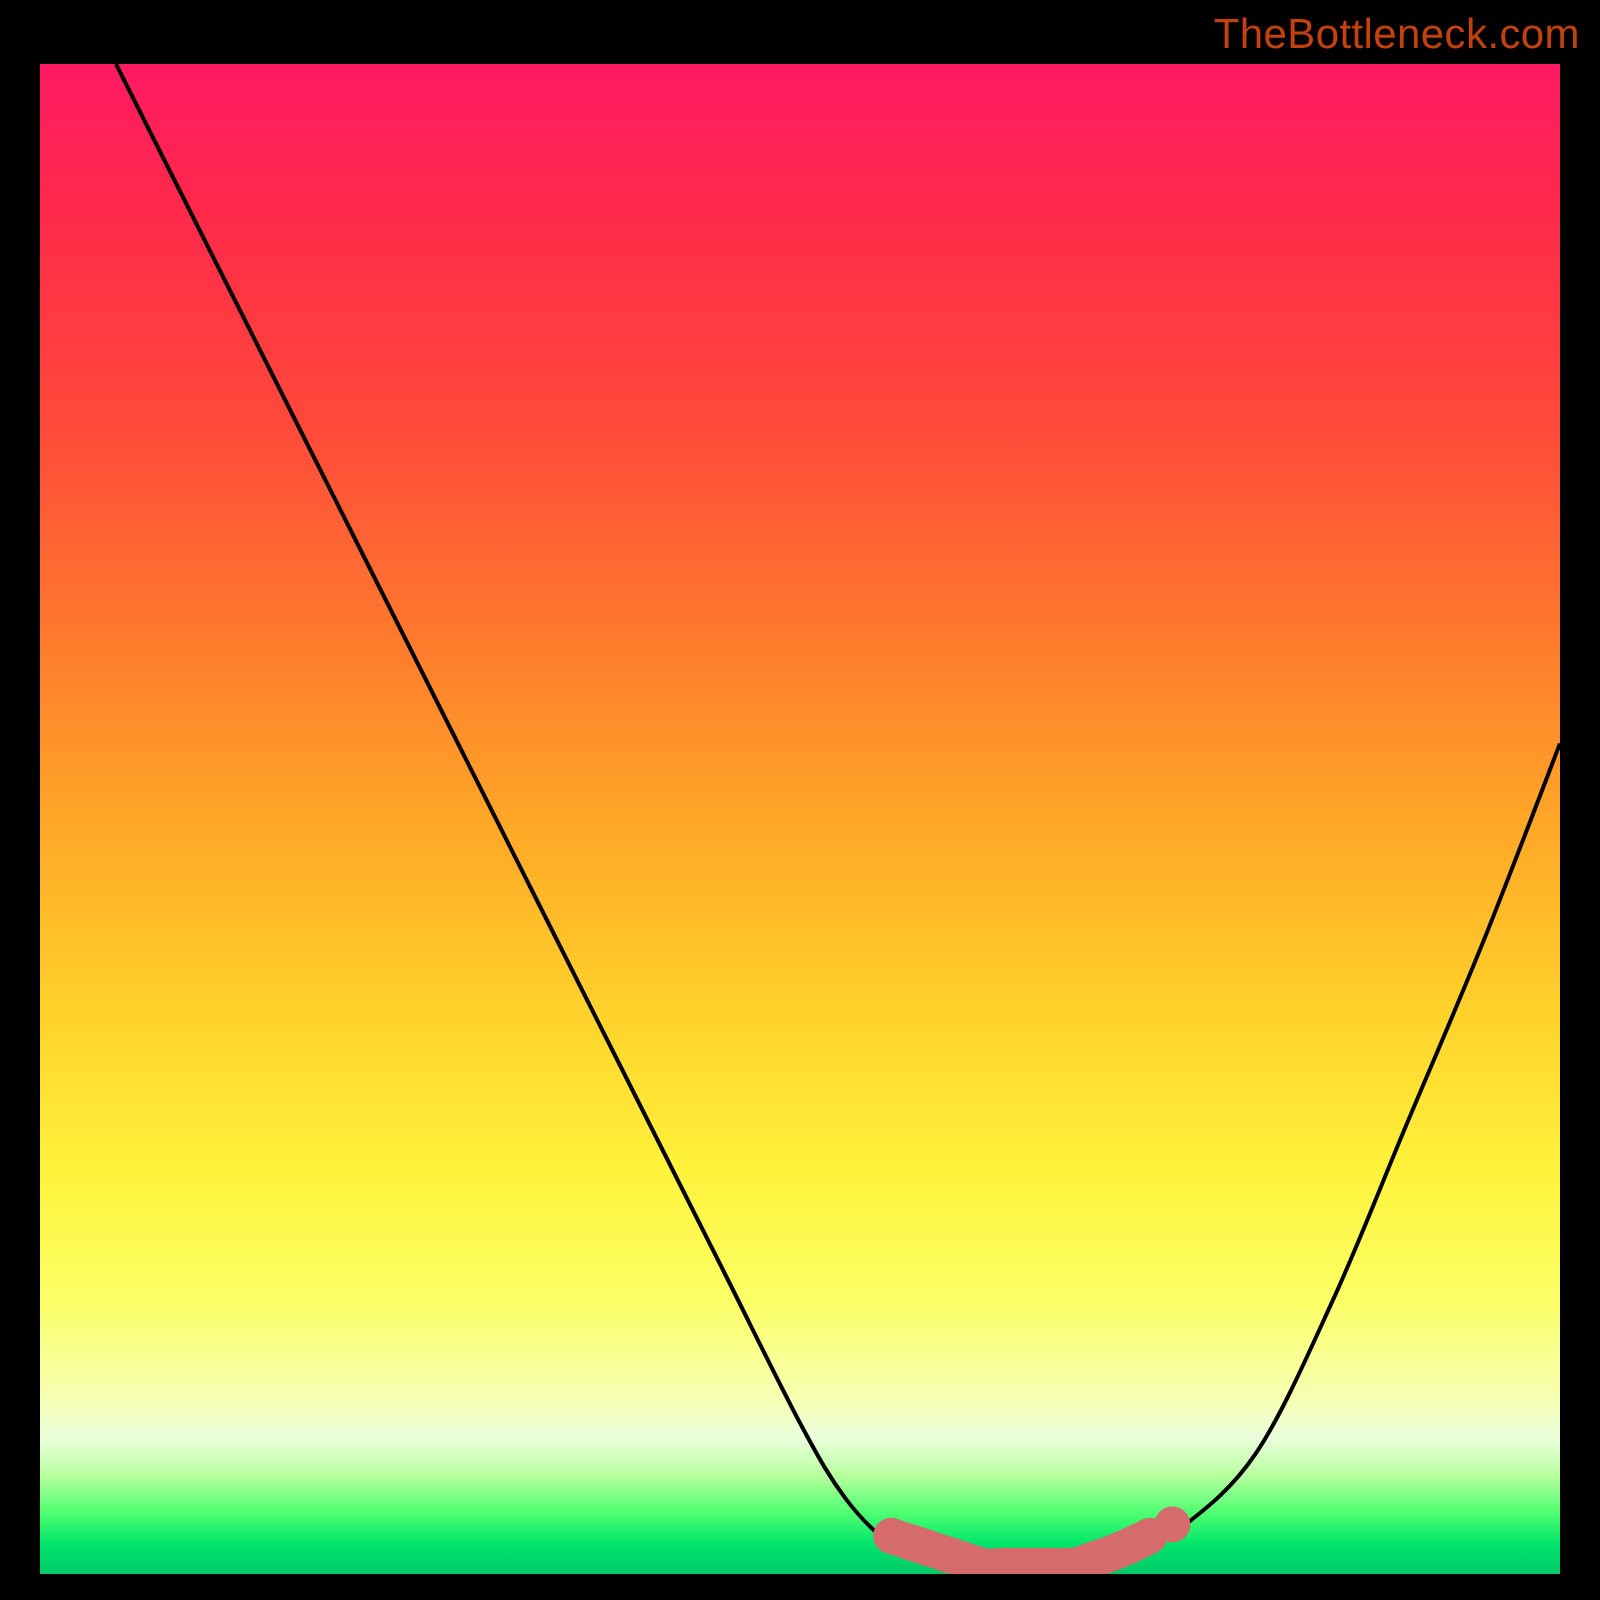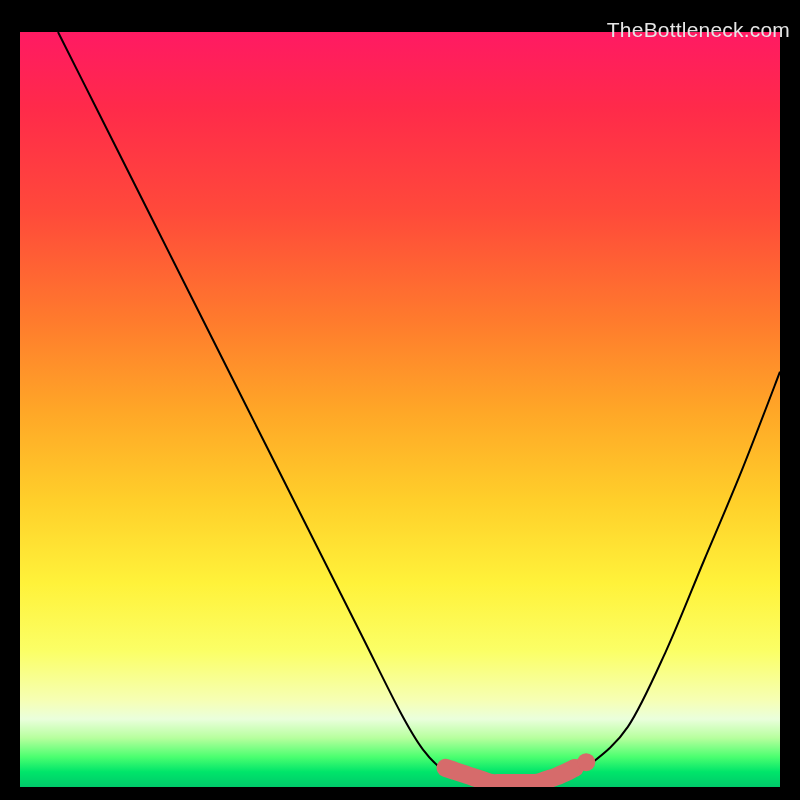--- a/index.html
+++ b/index.html
@@ -12,23 +12,23 @@
     font-family: Arial, Helvetica, sans-serif;
   }
   .stage {
     position: relative;
     width: 800px;
     height: 800px;
     background: #000;
   }
   .attribution {
     position: absolute;
-    top: 18px;
+    top: 6px;
     right: 10px;
-    color: #e5e5e5;
+    color: #c2410c;
     font-size: 21px;
     font-weight: 500;
     letter-spacing: 0.2px;
     z-index: 5;
   }
   .plot {
     position: absolute;
     left: 20px;
     top: 32px;
     width: 760px;

